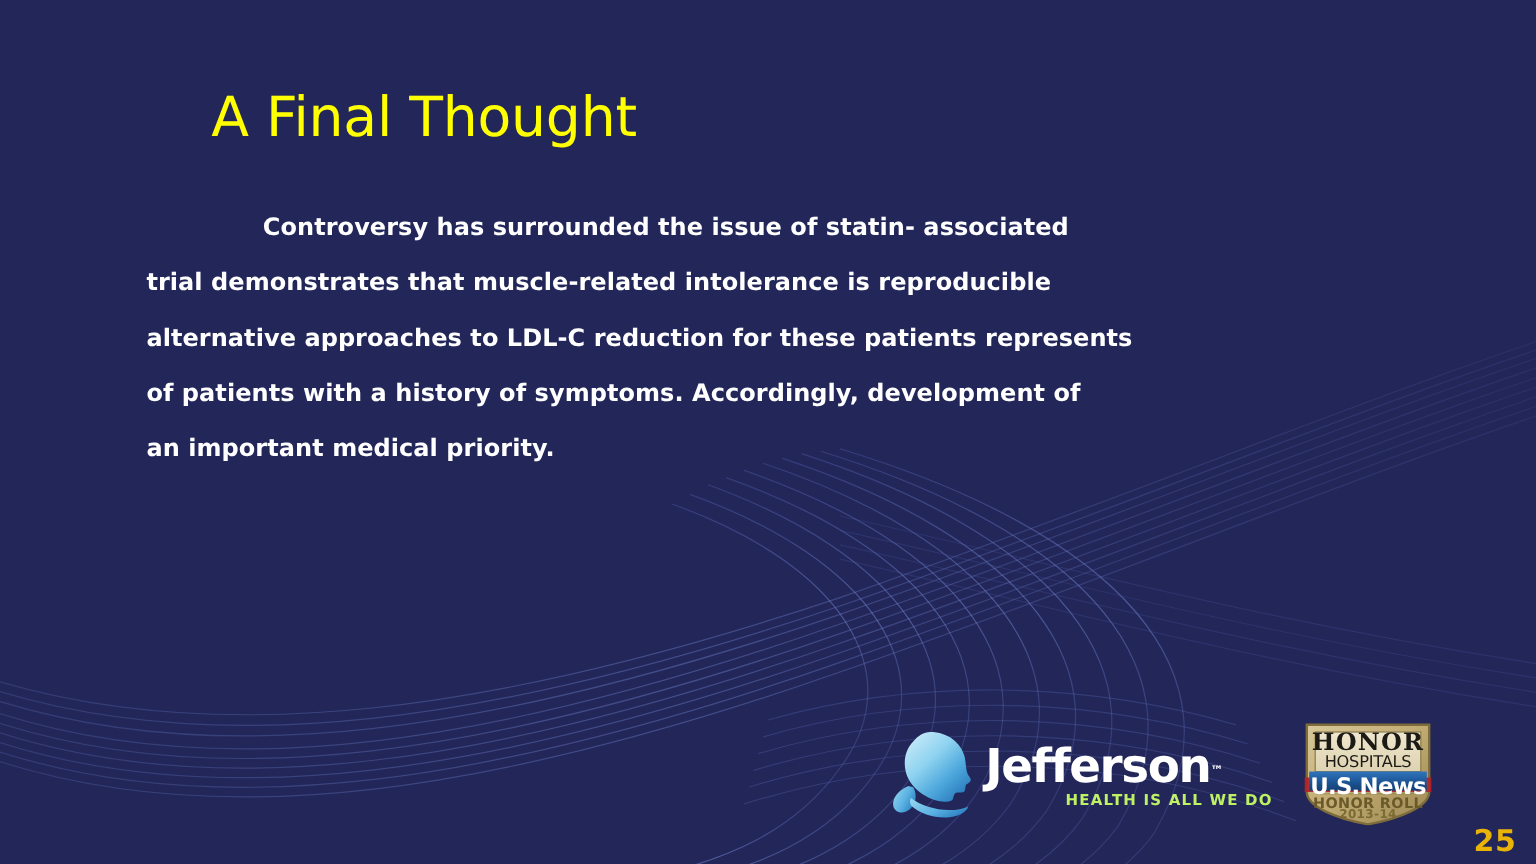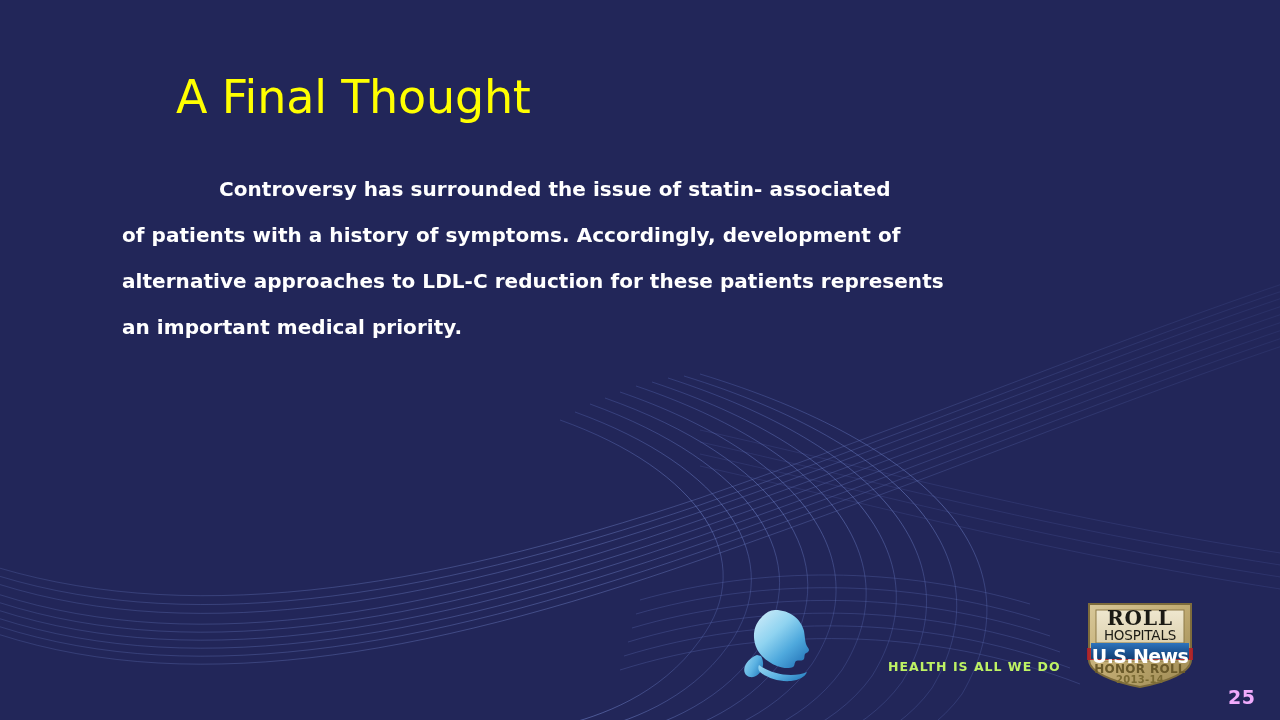--- a/index.html
+++ b/index.html
@@ -162,23 +162,23 @@
     font-weight: 700;
     color: #7a6a33;
     letter-spacing: 0.3px;
   }
 
   
   #page-number {
     position: absolute;
     left: 1228px;
     top: 686px;
-    font-size: 19px;
-    font-weight: 700;
-    color: #f0abfc;
+    font-size: 25px;
+    font-weight: 700;
+    color: #eab308;
     letter-spacing: 0.5px;
   }
 </style>
 </head>
 <body>
 
 <div id="slide">
 
   <svg id="bg-waves" viewBox="0 0 1280 720" preserveAspectRatio="none" aria-hidden="true">
     <defs>
@@ -233,22 +233,23 @@
       <path d="M628,642 C 760,602 918,602 1060,652"></path>
       <path d="M624,656 C 760,614 924,614 1070,668"></path>
       <path d="M620,670 C 760,626 930,626 1080,684"></path>
     </g>
   </svg>
 
   <div id="title">A Final Thought</div>
 
   <div id="body-text">
     <span class="ln first">Controversy has surrounded the issue of statin- associated</span>
+    <span class="ln">trial demonstrates that muscle-related intolerance is reproducible</span>
+    <span class="ln">alternative approaches to LDL-C reduction for these patients represents</span>
     <span class="ln">of patients with a history of symptoms. Accordingly, development of</span>
-    <span class="ln">alternative approaches to LDL-C reduction for these patients represents</span>
     <span class="ln">an important medical priority.</span>
   </div>
 
   <div id="jefferson-logo">
     <svg id="jeff-mark" viewBox="0 0 86 74" aria-hidden="true">
       <defs>
         <linearGradient id="headgrad" x1="0.15" y1="0.1" x2="0.85" y2="0.9">
           <stop offset="0%" stop-color="#bfe6f7"></stop>
           <stop offset="35%" stop-color="#8fd3f0"></stop>
           <stop offset="70%" stop-color="#4fa9dd"></stop>
@@ -280,20 +281,21 @@
                C 20,70 25,66 27,61
                C 29,57 28,51 26,48 Z" fill="url(#collargrad)"></path>
 
       <path d="M24,57
                C 32,63 44,67 56,67
                C 62,67 68,66 72,64
                C 70,69 64,72 56,73
                C 44,74 32,70 25,64
                C 23,62 23,59 24,57 Z" fill="url(#collargrad)"></path>
     </svg>
+    <div id="jeff-wordmark"><span>Jefferson</span><span id="jeff-tm">™</span></div>
     <div id="jeff-tagline">HEALTH IS ALL WE DO</div>
   </div>
 
   <div id="usnews-badge">
     <svg id="badge-shield" viewBox="0 0 106 86" aria-hidden="true">
       <defs>
         <linearGradient id="goldgrad" x1="0" y1="0" x2="1" y2="1">
           <stop offset="0%" stop-color="#d8c89a"></stop>
           <stop offset="45%" stop-color="#c3ad74"></stop>
           <stop offset="100%" stop-color="#9c8952"></stop>
@@ -312,21 +314,21 @@
       <path d="M2,2 H104 V58 C104,70 80,80 53,85 C26,80 2,70 2,58 Z" fill="url(#goldgrad)" stroke="#7e6c3c" stroke-width="2"></path>
 
       <rect x="9" y="8" width="88" height="33" fill="url(#creamgrad)" stroke="#8d7b48" stroke-width="1"></rect>
 
       <path d="M0,46 L106,46 L106,58 L0,58 Z" fill="#b42027" opacity="0.9"></path>
 
       <path d="M4,41 L102,41 L102,57 L4,57 Z" fill="url(#bluegrad)"></path>
 
       <rect x="10" y="59" width="86" height="1" fill="#8d7b48" opacity="0.55"></rect>
     </svg>
-    <div class="badge-txt" id="badge-best">ROLL</div>
+    <div class="badge-txt" id="badge-best">HONOR</div>
     <div class="badge-txt" id="badge-hospitals">HOSPITALS</div>
     <div class="badge-txt" id="badge-usnews">U.S.News</div>
     <div class="badge-txt" id="badge-honorroll">HONOR ROLL</div>
     <div class="badge-txt" id="badge-year">2013-14</div>
   </div>
 
   <div id="page-number">25</div>
 
 </div>
 

